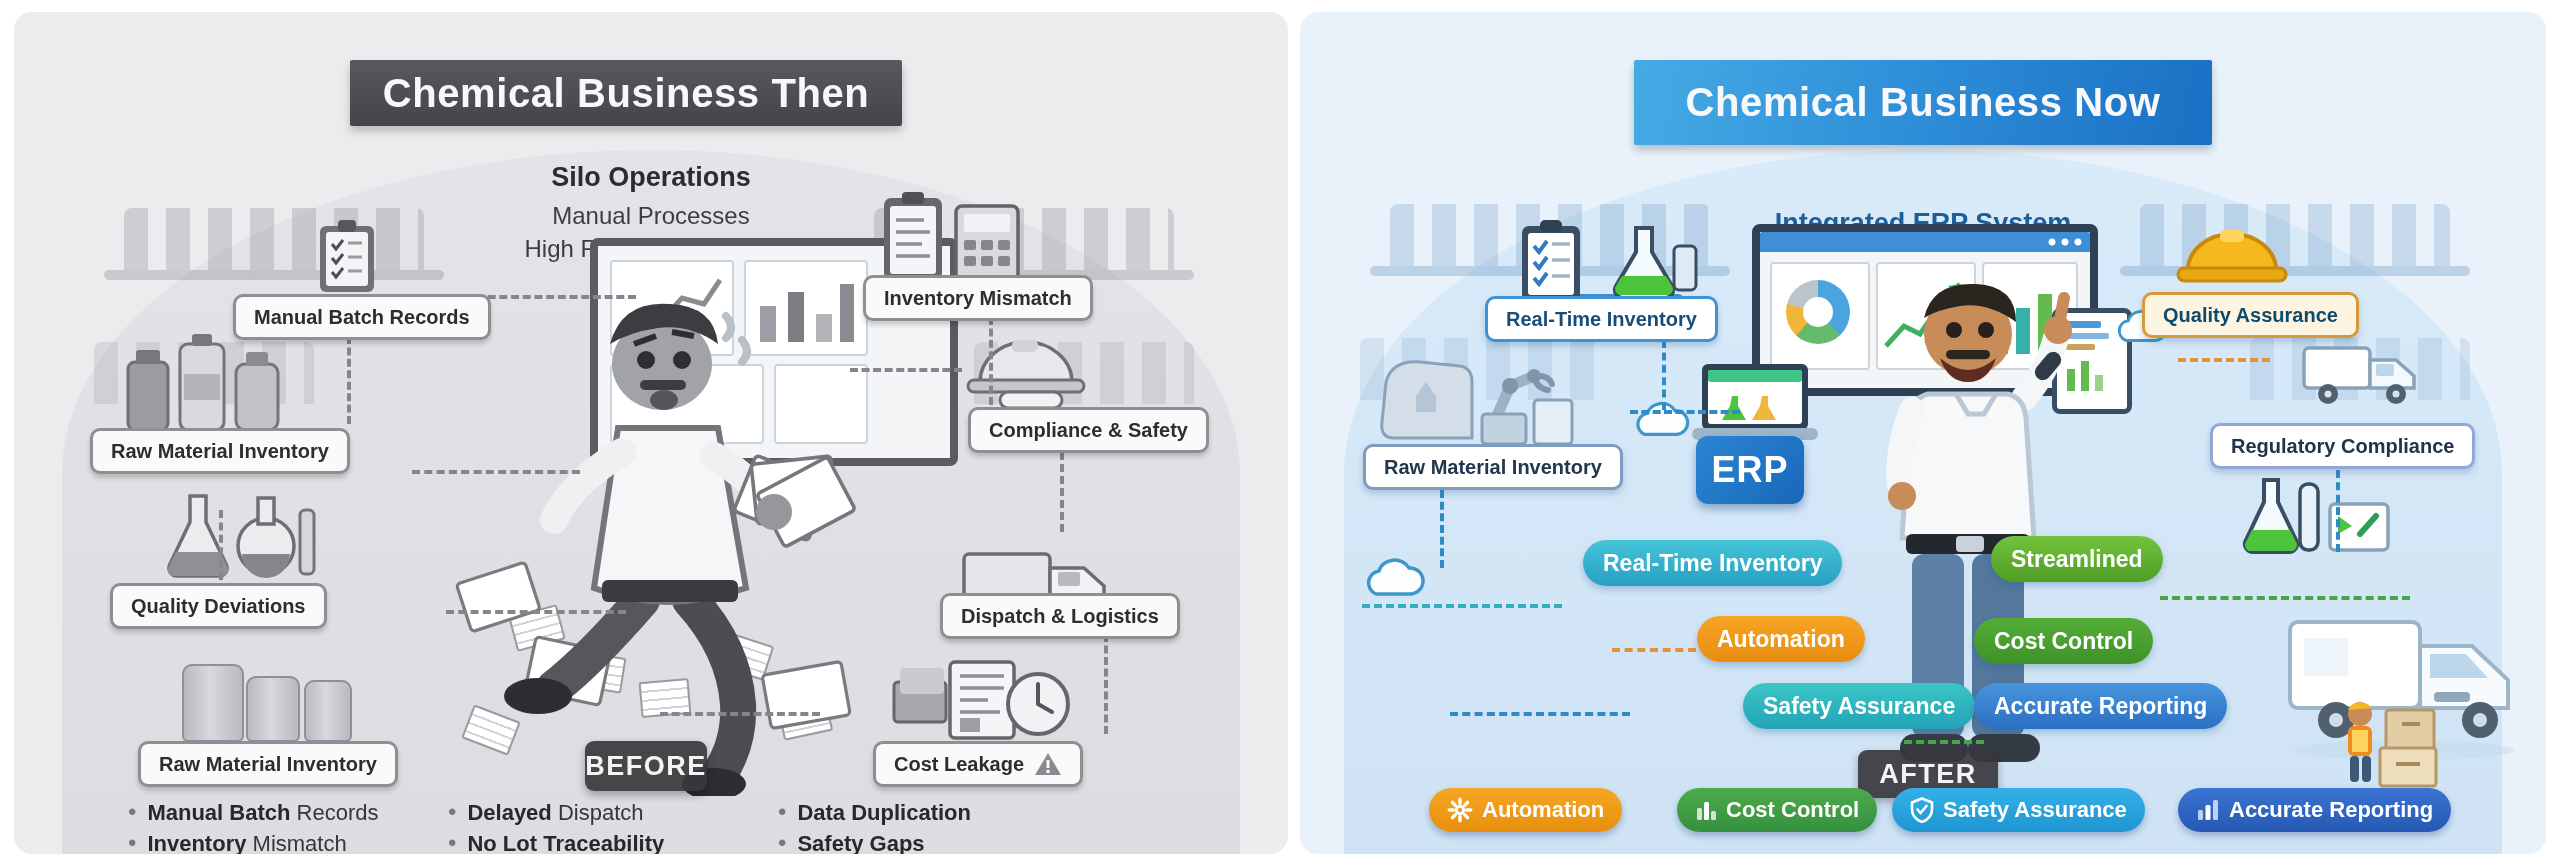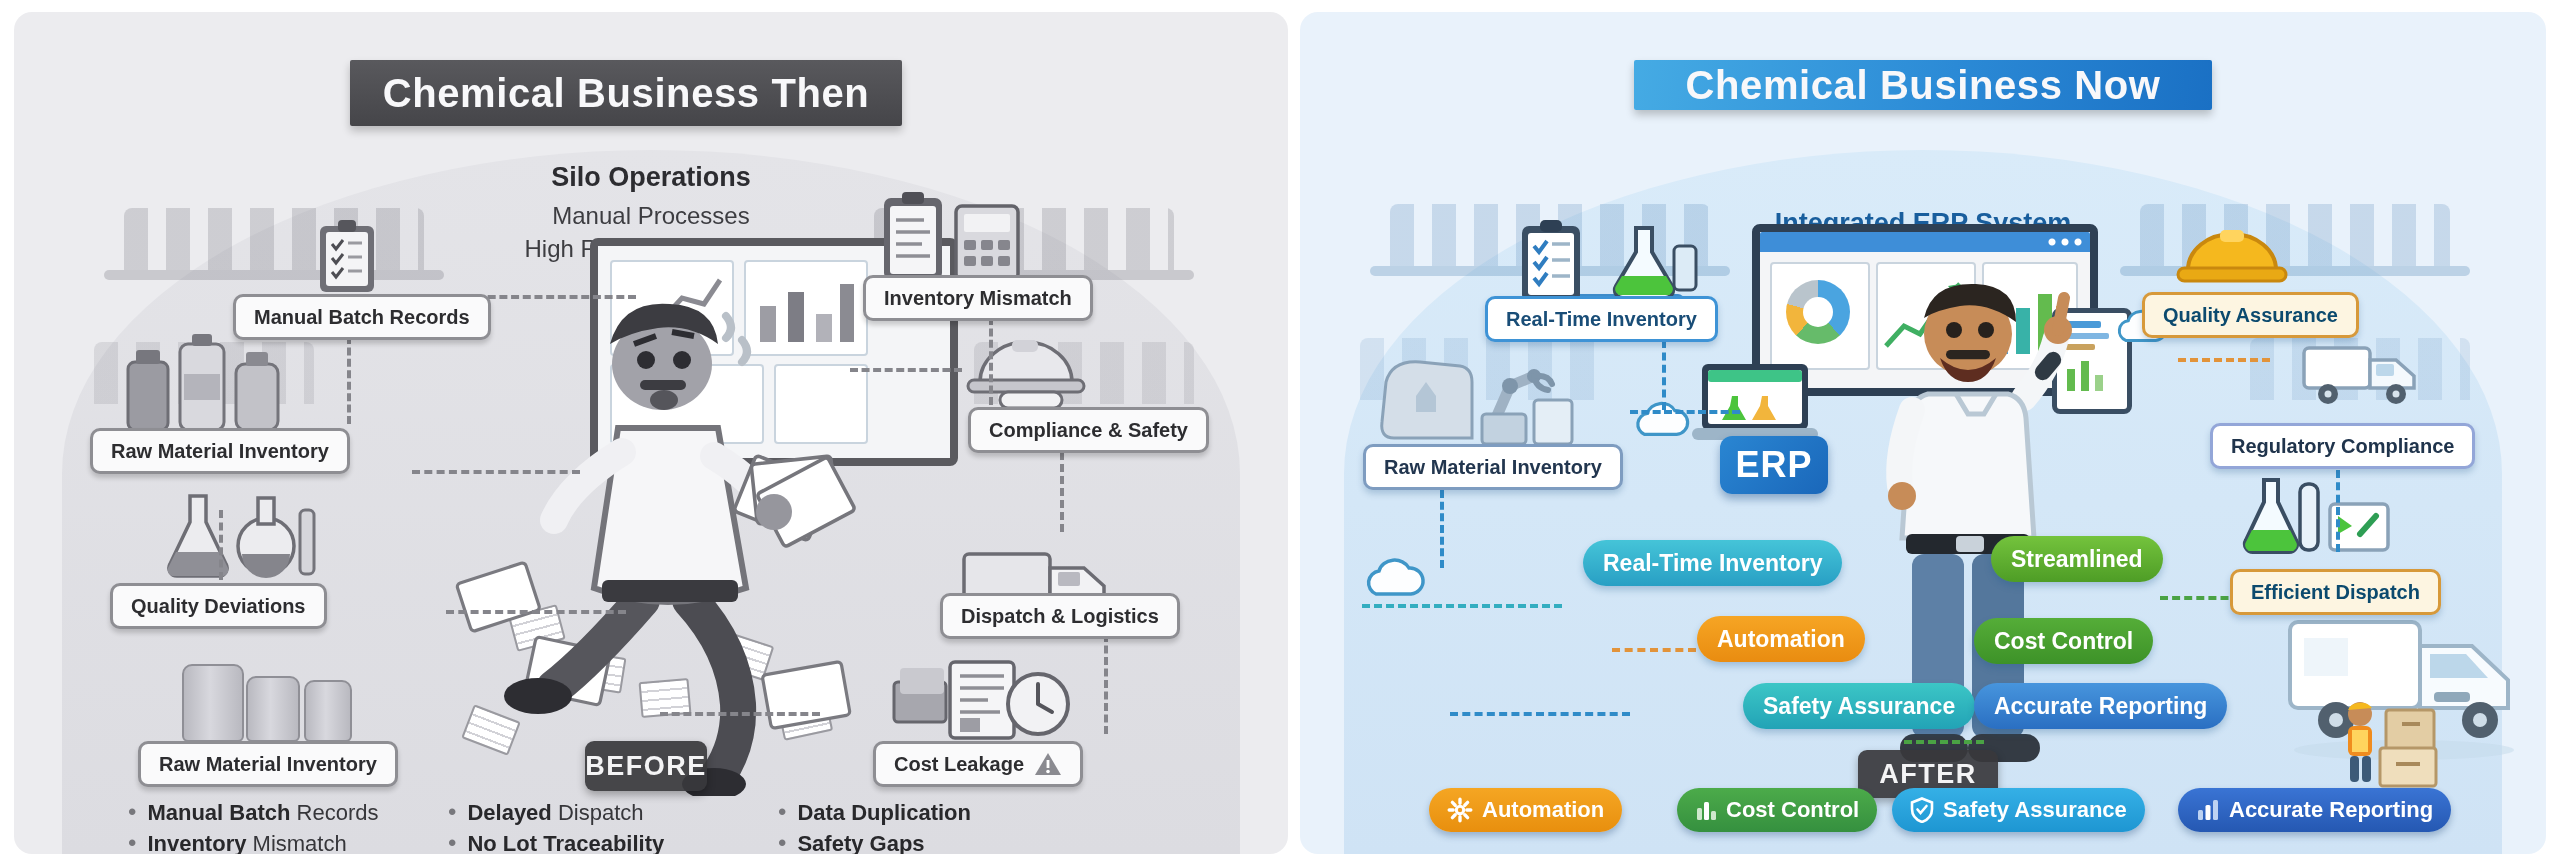--- a/index.html
+++ b/index.html
@@ -300,21 +300,21 @@
 
   <section class="panel right">
     <div class="dome domeR"></div>
     <div class="bottles b abs" style="left:90px;top:192px;width:320px;"></div>
     <div class="bottles b abs" style="left:840px;top:192px;width:310px;"></div>
     <div class="shelfline b abs" style="left:70px;top:254px;width:360px;"></div>
     <div class="shelfline b abs" style="left:820px;top:254px;width:350px;"></div>
     <div class="bottles b abs" style="left:60px;top:326px;width:240px;opacity:.3;"></div>
     <div class="bottles b abs" style="left:950px;top:326px;width:220px;opacity:.3;"></div>
 
-    <div class="bannerR" style="left:334px;top:48px;width:578px;height:50px;">Chemical Business Now</div>
+    <div class="bannerR" style="left:334px;top:48px;width:578px;height:85px;">Chemical Business Now</div>
     <div class="sub" style="top:150px;margin-top:46px;">
       <span class="s1">Integrated ERP System</span>
       <span class="s2">Automated Material</span>
       <span class="s2">High Compliance, Full Visibility</span>
     </div>
 
     <div class="monitor monR" style="left:452px;top:212px;width:330px;height:156px;">
       <div class="monBar">
           <div class="monDots"></div>
         </div>
@@ -466,29 +466,26 @@
     <div class="dv cBlue" style="left:1036px;top:458px;height:82px;"></div>
     <div class="dh cGreen" style="left:604px;top:728px;width:80px;"></div>
     <div class="dh cBlue" style="left:150px;top:700px;width:180px;"></div>
 
     <div class="pillR" style="left:185px;top:284px;">
       <span>Real-Time Inventory</span>
     </div>
     <div class="pillR bSteel" style="left:63px;top:432px;">
       <span>Raw Material Inventory</span>
     </div>
-    <div class="erpBadge" style="left:420px;top:424px;width:108px;height:58px;">ERP</div>
+    <div class="erpBadge" style="left:396px;top:424px;width:108px;height:68px;">ERP</div>
     <div class="pillR bGold" style="left:842px;top:280px;">
       <span>Quality Assurance</span>
     </div>
     <div class="pillR bLav" style="left:910px;top:411px;">
       <span>Regulatory Compliance</span>
-    </div>
-    <div class="pillR bGold" style="left:930px;top:557px;">
-      <span>Efficient Dispatch</span>
     </div>
 
     <div class="badge gTeal" style="left:283px;top:528px;">Real-Time Inventory</div>
     <div class="badge gGreen" style="left:691px;top:524px;">Streamlined</div>
     <div class="badge gOrange" style="left:397px;top:604px;">Automation</div>
     <div class="badge gGreen2" style="left:674px;top:606px;">Cost Control</div>
     <div class="badge gTeal2" style="left:443px;top:671px;">Safety Assurance</div>
     <div class="badge gBlue" style="left:674px;top:671px;">Accurate Reporting</div>
 
     <div class="stage" style="left:558px;top:738px;width:140px;height:48px;">AFTER</div>

